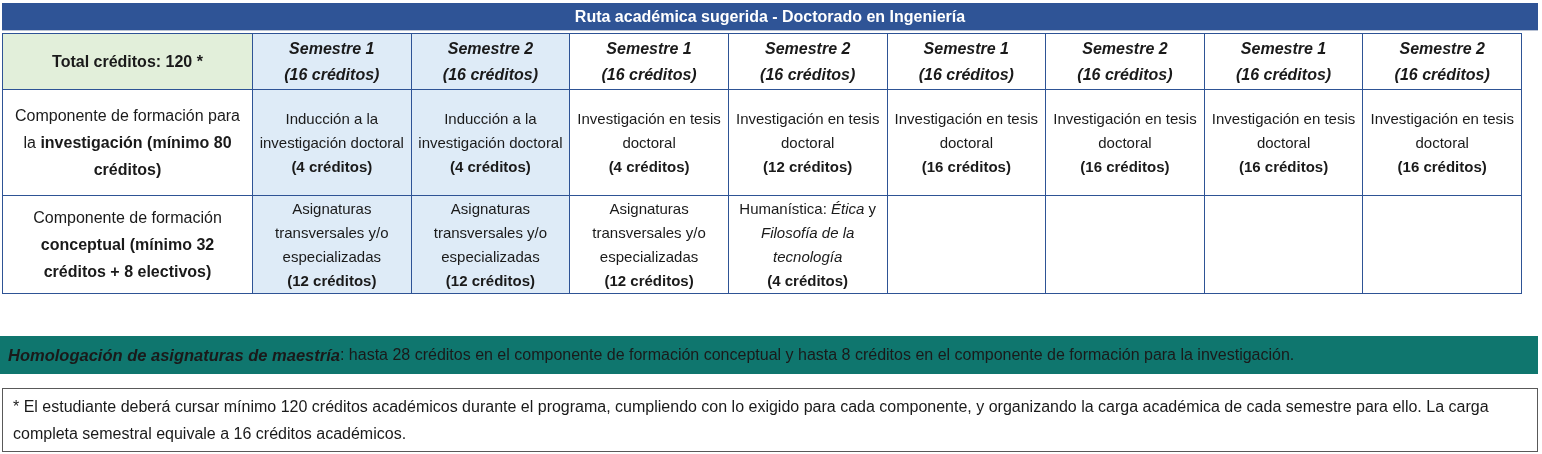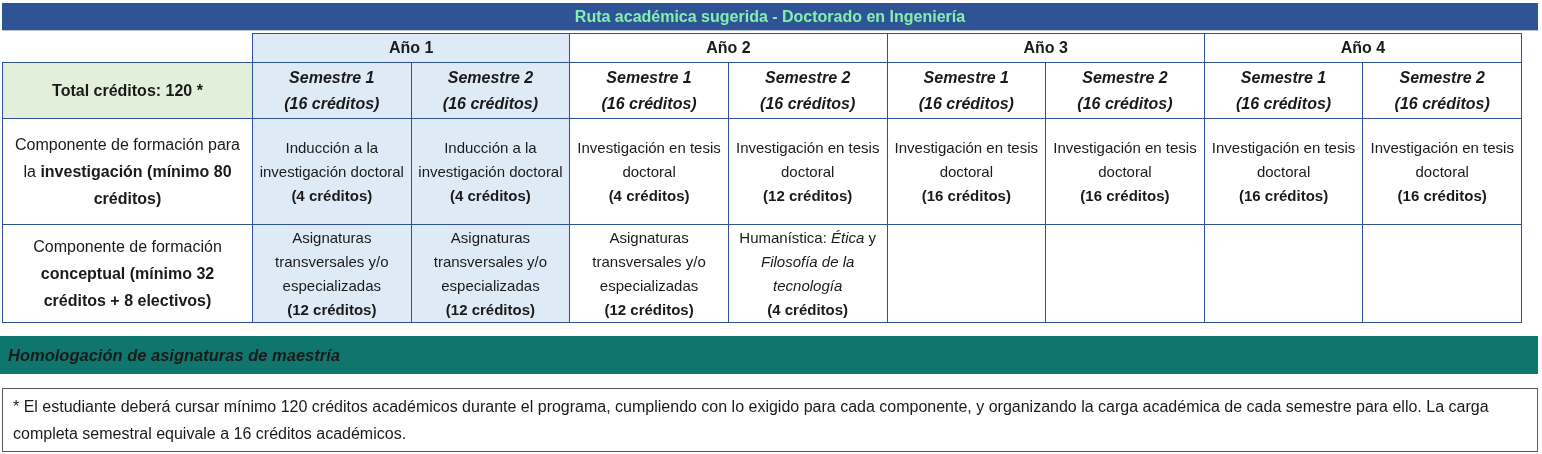--- a/index.html
+++ b/index.html
@@ -3,21 +3,21 @@
 <meta charset="utf-8">
 <style>
   html,body{margin:0;padding:0;}
   body{
     width:1542px;height:454px;background:#ffffff;
     font-family:"Liberation Sans",sans-serif;color:#1a1a1a;
     position:relative;overflow:hidden;
   }
   .title-bar{
     position:absolute;left:2px;top:3px;width:1536px;height:27px;
-    background:#2F5496;color:#86efac;font-weight:bold;font-size:16px;
+    background:#2F5496;color:#ffffff;font-weight:bold;font-size:16px;
     display:flex;align-items:center;justify-content:center;
     border-bottom:1px solid #b9c2d4;
   }
   table.route{
     position:absolute;left:2px;top:33px;width:1520px;
     border-collapse:collapse;table-layout:fixed;
   }
   td{border:1.5px solid #2E5395;text-align:center;vertical-align:middle;padding:0 4px;}
   td.corner{border:none;background:#ffffff;}
   tr.r-years{height:29px;}
@@ -51,27 +51,20 @@
 <body>
 
 <div class="title-bar">Ruta académica sugerida - Doctorado en Ingeniería</div>
 
 <table class="route">
   <colgroup>
     <col style="width:250px">
     <col span="8">
   </colgroup>
   <tbody>
-      <tr class="r-years">
-    <td class="corner"></td>
-    <td colspan="2" class="year y1">Año 1</td>
-    <td colspan="2" class="year">Año 2</td>
-    <td colspan="2" class="year">Año 3</td>
-    <td colspan="2" class="year">Año 4</td>
-  </tr>
   <tr class="r-sems">
     <td class="total">Total créditos: 120 *</td>
     <td class="sem y1">
       <div>Semestre 1</div>
       <div>(16 créditos)</div>
     </td>
     <td class="sem y1">
       <div>Semestre 2</div>
       <div>(16 créditos)</div>
     </td>
@@ -160,17 +153,18 @@
     <td class="bodycell"></td>
     <td class="bodycell"></td>
     <td class="bodycell"></td>
     <td class="bodycell"></td>
   </tr>
 </tbody>
   </table>
 
 <div class="note-band">
   <span class="lead">Homologación de asignaturas de maestría</span>
+    <span> : hasta 28 créditos en el componente de formación conceptual y hasta 8 créditos en el componente de formación para la investigación.</span>
 </div>
 
 <div class="footnote-box">
   <span>* El estudiante deberá cursar mínimo 120 créditos académicos durante el programa, cumpliendo con lo exigido para cada componente, y organizando la carga académica de cada semestre para ello. La carga completa semestral equivale a 16 créditos académicos.</span>
 </div>
 
 </body></html>

